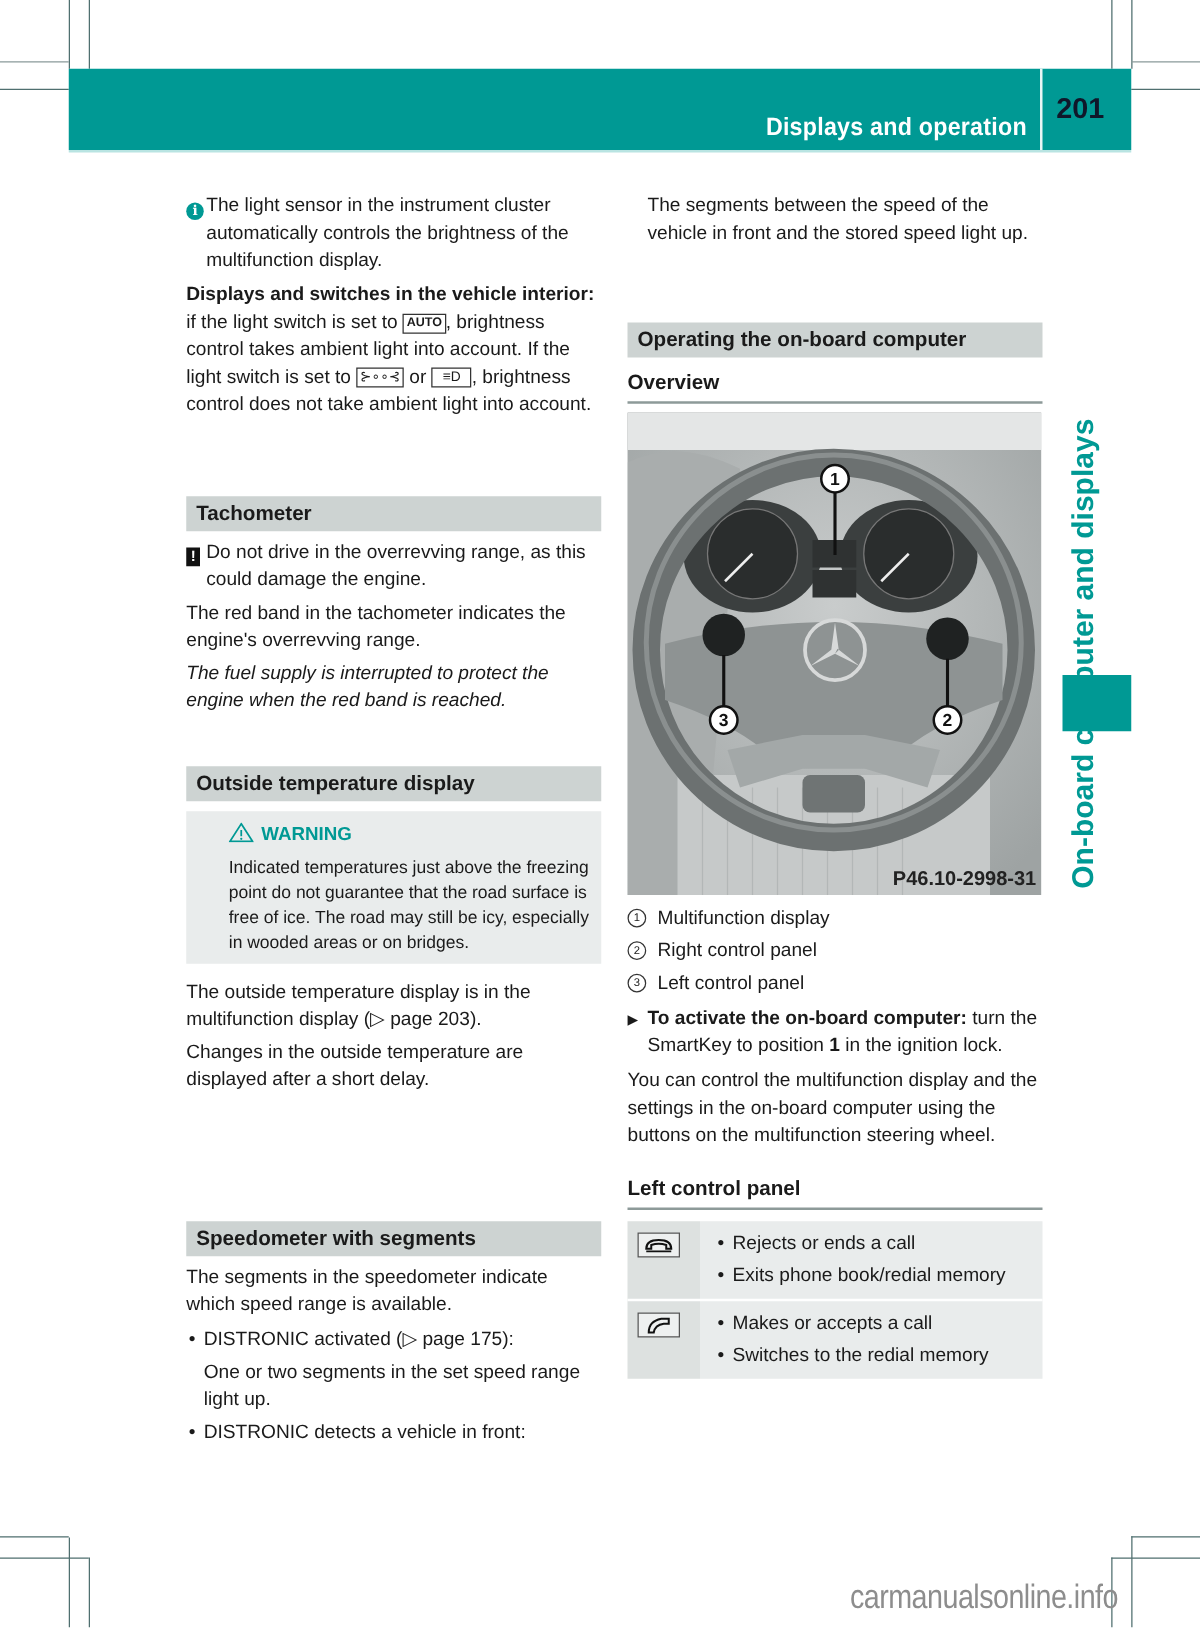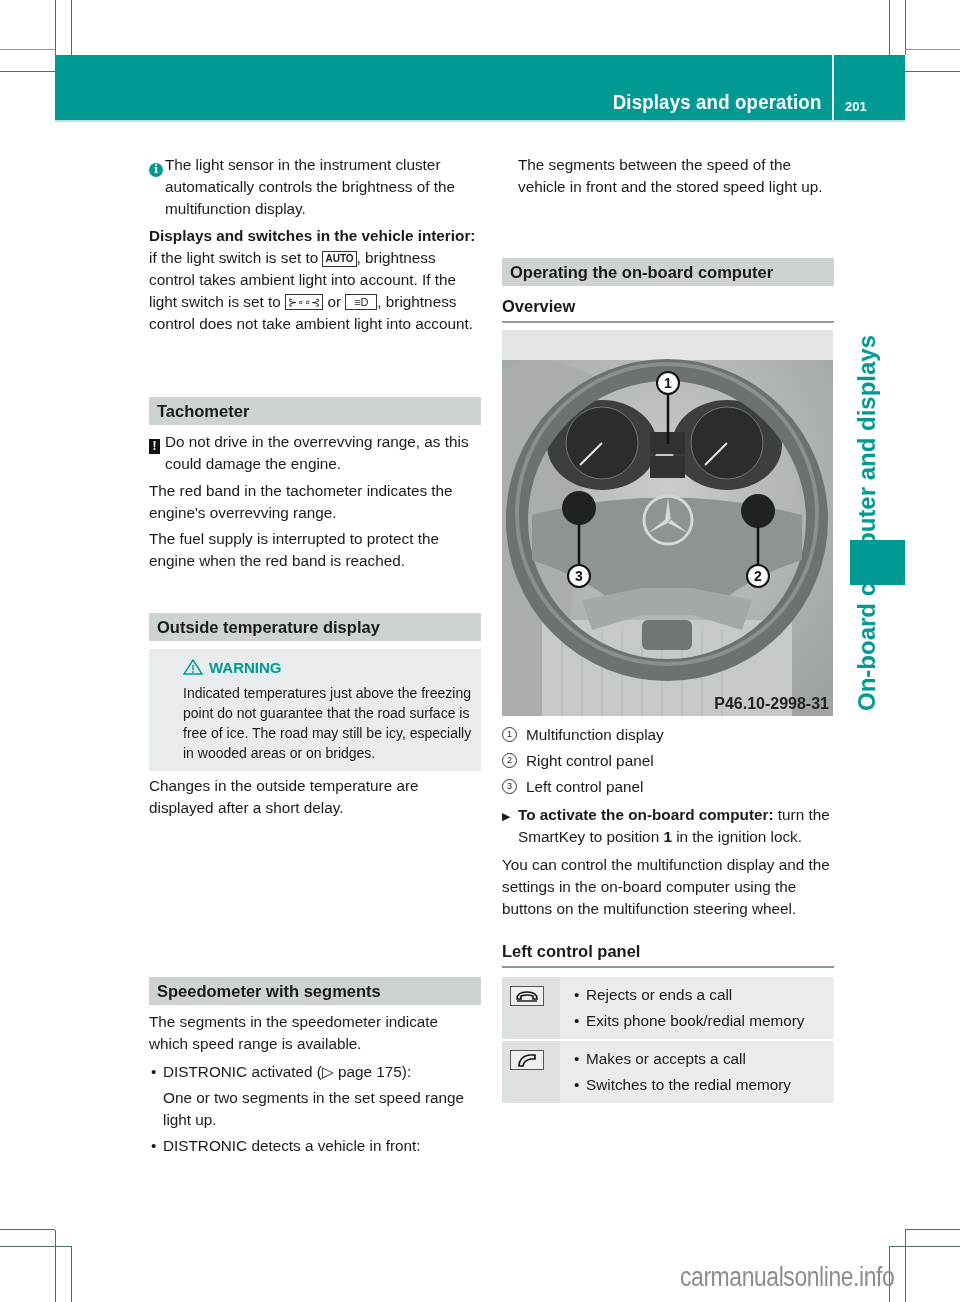--- a/index.html
+++ b/index.html
@@ -6,21 +6,21 @@
   body { width:960px; height:1302px; position:relative; background:#ffffff; overflow:hidden;
          font-family:"Liberation Sans", sans-serif; color:#1a1a1a; }
   .abs { position:absolute; }
   
   .crop { position:absolute; background:#4f6f6f; }
   
   .hdr { position:absolute; left:55px; top:55px; width:850px; height:65px; background:#009994; }
   .hdr-title { position:absolute; right:84px; bottom:6px; color:#fff; font-weight:bold; font-size:20px;
                font-family:"Liberation Sans", sans-serif; letter-spacing:0.2px; transform:scaleX(0.93); transform-origin:right bottom; }
   .hdr-div { position:absolute; left:777px; top:0; width:2px; height:65px; background:#e9f6f5; }
-  .hdr-num { position:absolute; left:790px; bottom:6px; color:#ffffff; font-weight:bold; font-size:13px; }
+  .hdr-num { position:absolute; left:790px; bottom:20px; color:#0f172a; font-weight:bold; font-size:23px; }
   .hdr-under { position:absolute; left:55px; top:120px; width:850px; height:2px; background:#b9e4e2; }
   
   .side-text { position:absolute; left:853px; top:160px; width:36px; height:550px; }
   .side-text span { position:absolute; left:0; top:0; transform-origin:0 0; transform:translate(0px,551px) rotate(-90deg);
                     white-space:nowrap; color:#009994; font-weight:bold; font-size:24px; }
   .side-square { position:absolute; left:850px; top:540px; width:55px; height:45px; background:#009994; }
 
   .col { position:absolute; font-size:15.3px; line-height:22px; }
   .col p { margin:0; }
   .left { left:149px; width:332px; }
@@ -94,35 +94,36 @@
   <p style="margin-top:5px;"><b>Displays and switches in the vehicle interior:</b><span> if the light switch is set to </span><span class="kbd">AUTO</span><span>, brightness control takes ambient light into account. If the light switch is set to </span><span class="kbd sym">⊱∘∘⊰</span><span> or </span><span class="kbd sym">≡D</span><span>, brightness control does not take ambient light into account.</span></p>
 </div>
 
 <div class="col left" style="top:397px;">
   <div class="secbar">Tachometer</div>
   <div class="hang" style="margin-top:6px;">
     <span class="mk" style="top:3px;"><span class="excl-icon">!</span></span>
     <span>Do not drive in the overrevving range, as this could damage the engine.</span>
   </div>
   <p style="margin-top:5px;">The red band in the tachometer indicates the engine's overrevving range.</p>
-  <p style="margin-top:4px;">The fuel supply is interrupted to protect the engine when the red band is reached.</p>
+  <p style="margin-top:4px;font-style:italic;">The fuel supply is interrupted to protect the engine when the red band is reached.</p>
 </div>
 
 <div class="col left" style="top:613px;">
   <div class="secbar">Outside temperature display</div>
   <div class="warn" style="margin-top:8px;padding-left:34px;">
     <div class="warn-title">
       <svg width="20" height="16" viewBox="0 0 20 16" style="vertical-align:-2px;margin-right:6px;">
           <path d="M10 1 L19 15 L1 15 Z" fill="none" stroke="#009994" stroke-width="1.4"></path>
           <path d="M10 6 V11" stroke="#009994" stroke-width="1.4"></path>
           <circle cx="10" cy="13" r="0.9" fill="#009994"></circle>
         </svg><span>WARNING</span>
     </div>
     <p style="margin-top:4px;">Indicated temperatures just above the freezing point do not guarantee that the road surface is free of ice. The road may still be icy, especially in wooded areas or on bridges.</p>
   </div>
+  <p style="margin-top:12px;"><span>The outside temperature display is in the multifunction display (</span><span>▷ page 203</span><span>).</span></p>
   <p style="margin-top:4px;">Changes in the outside temperature are displayed after a short delay.</p>
 </div>
 
 <div class="col left" style="top:977px;">
   <div class="secbar">Speedometer with segments</div>
   <p style="margin-top:6px;">The segments in the speedometer indicate which speed range is available.</p>
   <div class="bullet" style="margin-top:6px;"><span>DISTRONIC activated (</span><span>▷ page 175</span><span>):</span></div>
   <p style="margin-top:4px;padding-left:14px;">One or two segments in the set speed range light up.</p>
   <div class="bullet" style="margin-top:4px;">DISTRONIC detects a vehicle in front:</div>
 </div>

